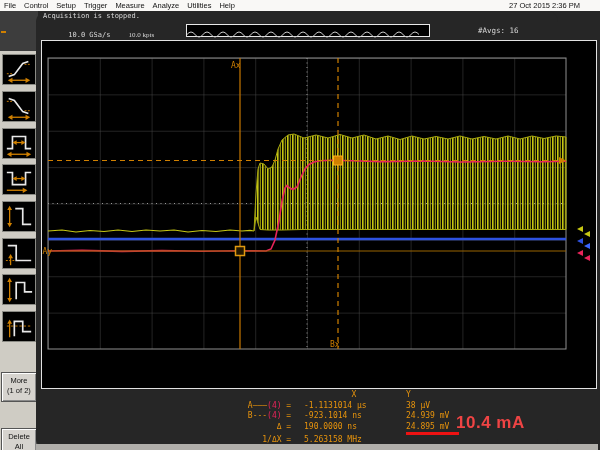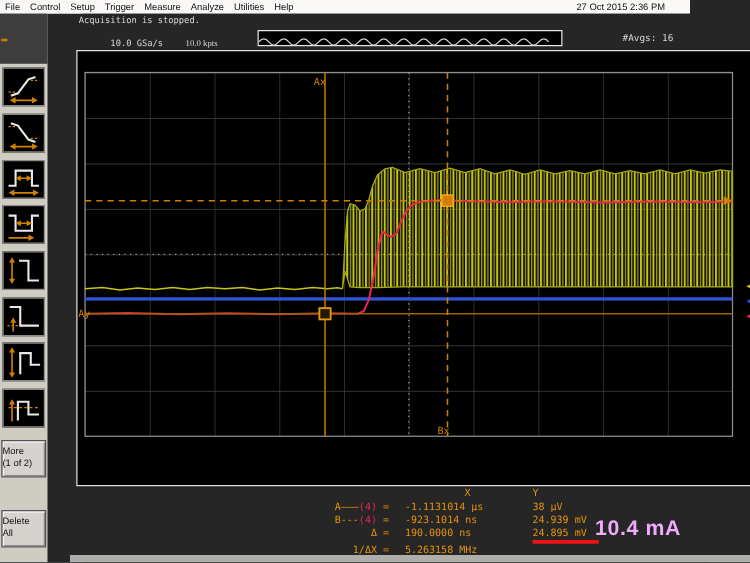--- a/index.html
+++ b/index.html
@@ -1,35 +1,35 @@
 <!DOCTYPE html>
 <html><head>
 <meta charset="utf-8">
 <style>
   html,body{margin:0;padding:0;background:#666;}
   #screen{position:relative;width:600px;height:450px;background:#262626;overflow:hidden;
           font-family:"Liberation Sans",sans-serif;-webkit-font-smoothing:none;}
   
-  .menubar{position:absolute;left:0;top:0;width:552px;height:11px;background:#f9f8f6;
+  .menubar{position:absolute;left:0;top:0;width:600px;height:11px;background:#f9f8f6;
            display:flex;align-items:center;font-size:7.5px;color:#111;}
   .menubar .mitem{padding:0 4px;white-space:nowrap;cursor:default;}
   .menubar .clock{margin-left:auto;padding-right:20px;white-space:nowrap;}
   
   .sidebar{position:absolute;left:0;top:11px;width:38px;height:439px;background:#cfccc4;}
   .sidebar-topdark{position:absolute;left:0;top:0;width:38px;height:40px;background:#3d3d3d;}
   .sb-tick{position:absolute;left:1px;top:20px;width:5px;height:2px;background:#d08000;}
   .icon-tile{position:absolute;left:2px;width:34px;height:31px;background:#000;
              border:1px solid #8a8a84;box-sizing:border-box;cursor:pointer;}
   .icon-tile svg{display:block;width:100%;height:100%;}
   .sb-btn{position:absolute;left:1px;width:36px;height:30px;background:#d6d3ce;
           border:1px solid #555;box-shadow:inset 1px 1px 0 #ffffff, inset -1px -1px 0 #8a8a8a;
-          box-sizing:border-box;text-align:left;font-size:7.5px;line-height:1.35;
-          padding-top:3px;color:#111;cursor:pointer;}
-  
-  .app{position:absolute;left:56px;top:11px;width:522px;height:439px;background:#262626;border-radius:11px;}
+          box-sizing:border-box;text-align:center;font-size:7.5px;line-height:1.35;
+          padding-top:3px;color:#111;cursor:pointer;margin-top:20px;}
+  
+  .app{position:absolute;left:36px;top:11px;width:522px;height:439px;background:#262626;border-radius:11px;}
   .status1{position:absolute;left:7px;top:1px;font-family:"DejaVu Sans Mono",monospace;
            font-size:7px;color:#d8d8d8;white-space:pre;}
   .status2{position:absolute;left:7px;top:12px;font-family:"DejaVu Sans Mono",monospace;
            font-size:7px;color:#d8d8d8;white-space:pre;}
   .status2 .pts{margin-left:18px;font-family:Liberation Serif, serif;}
   .preview{position:absolute;left:150px;top:13px;width:244px;height:13px;background:#000;
            border:1px solid #e8e8e8;box-sizing:border-box;}
   .avgs{position:absolute;left:442px;top:15px;font-family:"DejaVu Sans Mono",monospace;
         font-size:7.5px;color:#d8d8d8;}
   .display{position:absolute;left:5px;top:29px;width:554px;height:347px;background:#000;
@@ -39,21 +39,21 @@
            grid-template-columns:72px 108px 110px;
            font-family:"DejaVu Sans Mono",monospace;font-size:8px;line-height:10.5px;
            color:#e8940c;white-space:pre;}
   .ro-lab{text-align:right;}
   .ro-x{text-align:left;padding-left:8px;}
   .ro-y{text-align:left;padding-left:2px;}
   .ro-headx{text-align:center;padding-left:8px;}
   .chan{color:#e8245a;}
   .underlined{display:inline-block;border-bottom:3px solid #ee1212;padding-right:10px;}
   .bigma{position:absolute;left:420px;top:402px;font-size:17px;font-weight:bold;
-         color:#f0abfc;letter-spacing:.5px;font-family:"Liberation Sans",sans-serif;}
+         color:#ef4444;letter-spacing:.5px;font-family:"Liberation Sans",sans-serif;}
   .bottomstrip{position:absolute;left:0px;top:433px;width:562px;height:6px;background:#b0aeaa;}
 </style>
 </head>
 <body>
 
 <div id="screen">
 
   <div class="menubar">
     <span class="mitem">File</span>
     <span class="mitem">Control</span>

